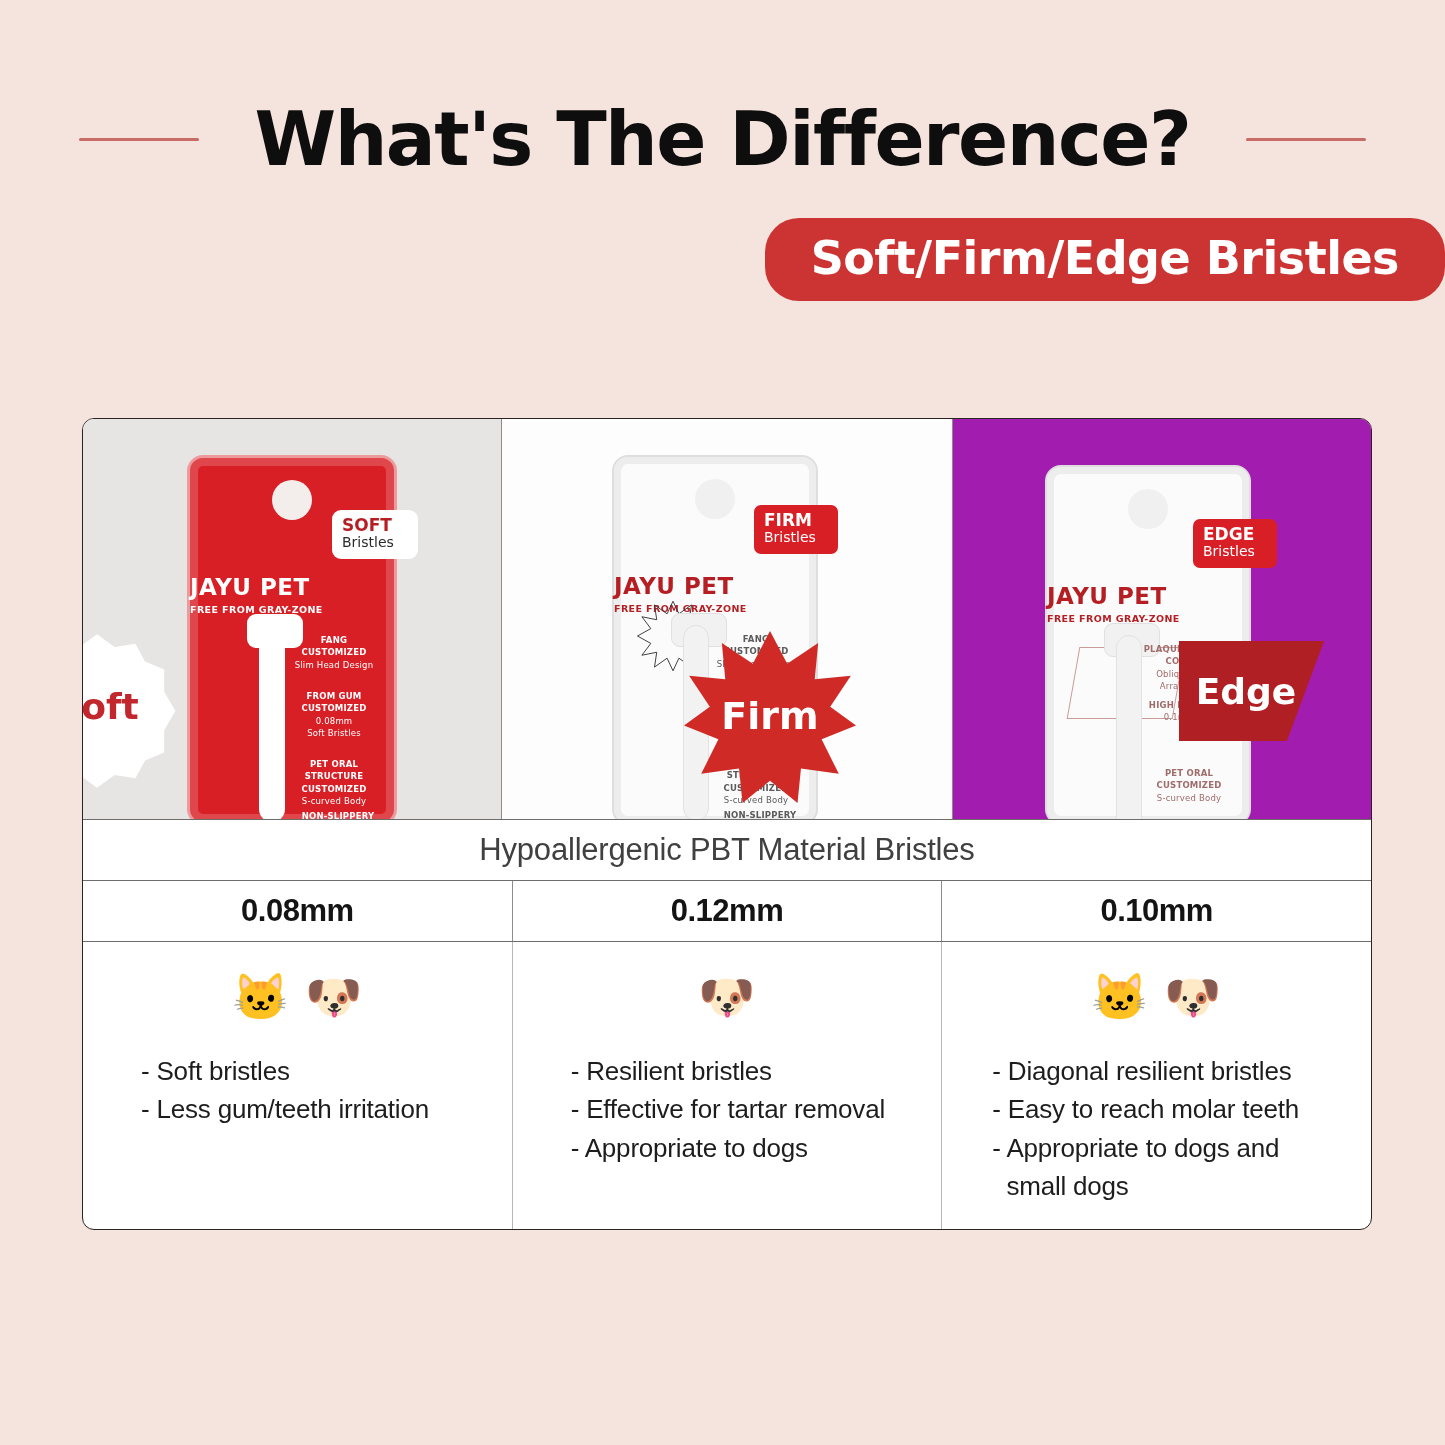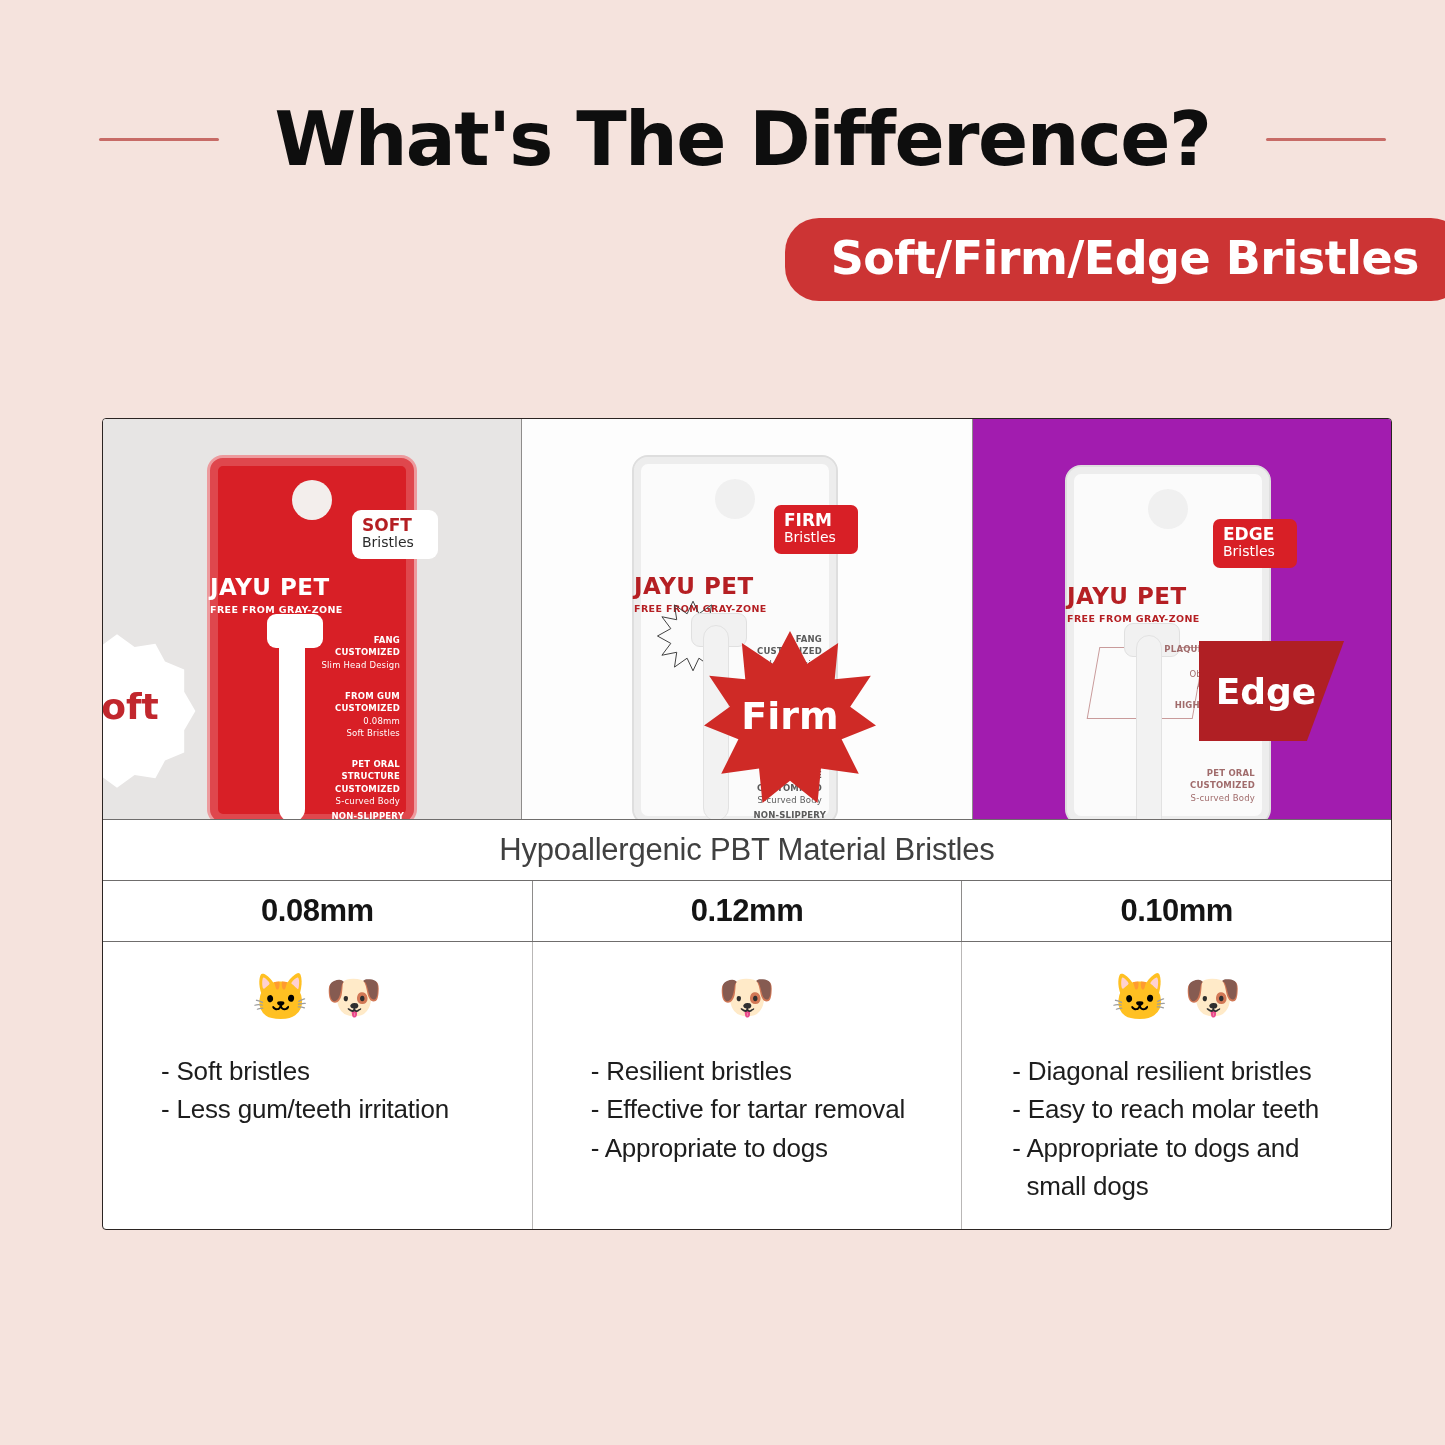--- a/index.html
+++ b/index.html
@@ -3,21 +3,21 @@
 <meta charset="utf-8">
 <style>
   * { box-sizing: border-box; margin: 0; padding: 0; }
   html, body {
     width: 1445px; height: 1445px;
     background: #f5e3dd;
     font-family: "Liberation Sans", sans-serif;
     overflow: hidden;
   }
 
-  .page { position: relative; width: 1196px; height: 1445px; margin-left: 20px; }
+  .page { position: relative; width: 1196px; height: 1445px; }
 
   
   .title-row {
     position: absolute; left: 0; top: 96px; width: 1445px;
     display: flex; align-items: center; justify-content: center; gap: 56px;
   }
   .rule { width: 120px; height: 3px; background: #c76b66; border-radius: 2px; }
   .title {
     font-size: 74px; font-weight: 700; color: #0e0e0e;
     letter-spacing: -1.5px; white-space: nowrap;
@@ -32,21 +32,21 @@
     background: #cc3434; color: #fff;
     padding: 13px 46px 16px; border-radius: 34px;
     font-size: 46px; font-weight: 700; letter-spacing: -0.5px;
     white-space: nowrap; font-family: "DejaVu Sans", sans-serif;
   }
 
   
   .card {
     position: absolute; left: 82px; top: 418px;
     width: 1290px; height: 812px;
-    background: #fff; border: 1.6px solid #2b2422; border-radius: 4px;
+    background: #fff; border: 1.6px solid #2b2422; border-radius: 12px;
     overflow: hidden; display: flex; flex-direction: column;
   }
 
   
   .panels { display: flex; height: 400px; flex: 0 0 400px; }
   .panel { position: relative; flex: 1 1 0; overflow: hidden; }
   .panel + .panel { border-left: 1.4px solid #8e8c8b; }
   .panel.p1 { background: #e7e5e4; }
   .panel.p2 { background: #fdfdfd; padding-left: 32px; }
   .panel.p3 { background: #a21caf; }
@@ -115,21 +115,21 @@
   .brush-head {
     position: absolute; left: 28%; top: 156px;
     width: 56px; height: 34px; border-radius: 9px;
   }
   .pack.soft .brush-head { background: #fff; }
   .pack.clear .brush-head { background: #f1f1f1; border: 1px solid #e0e0e0; }
 
   
   .annot {
     position: absolute; right: 14px; font-family: "DejaVu Sans", sans-serif;
-    font-size: 8.5px; line-height: 1.45; text-align: right; width: 92px;
+    font-size: 8.5px; line-height: 1.45; text-align: center; width: 92px;
     letter-spacing: 0.2px;
   }
   .pack.soft .annot { color: #fff; }
   .pack.clear .annot { color: #5a5a5a; }
   .pack.edge .annot { color: #a06b6b; }
   .annot .a-strong { font-weight: 700; }
   .annot.a1 { top: 176px; }
   .annot.a2 { top: 232px; }
   .annot.a3 { top: 300px; }
   .annot.a4 { top: 352px; right: 10px; }

